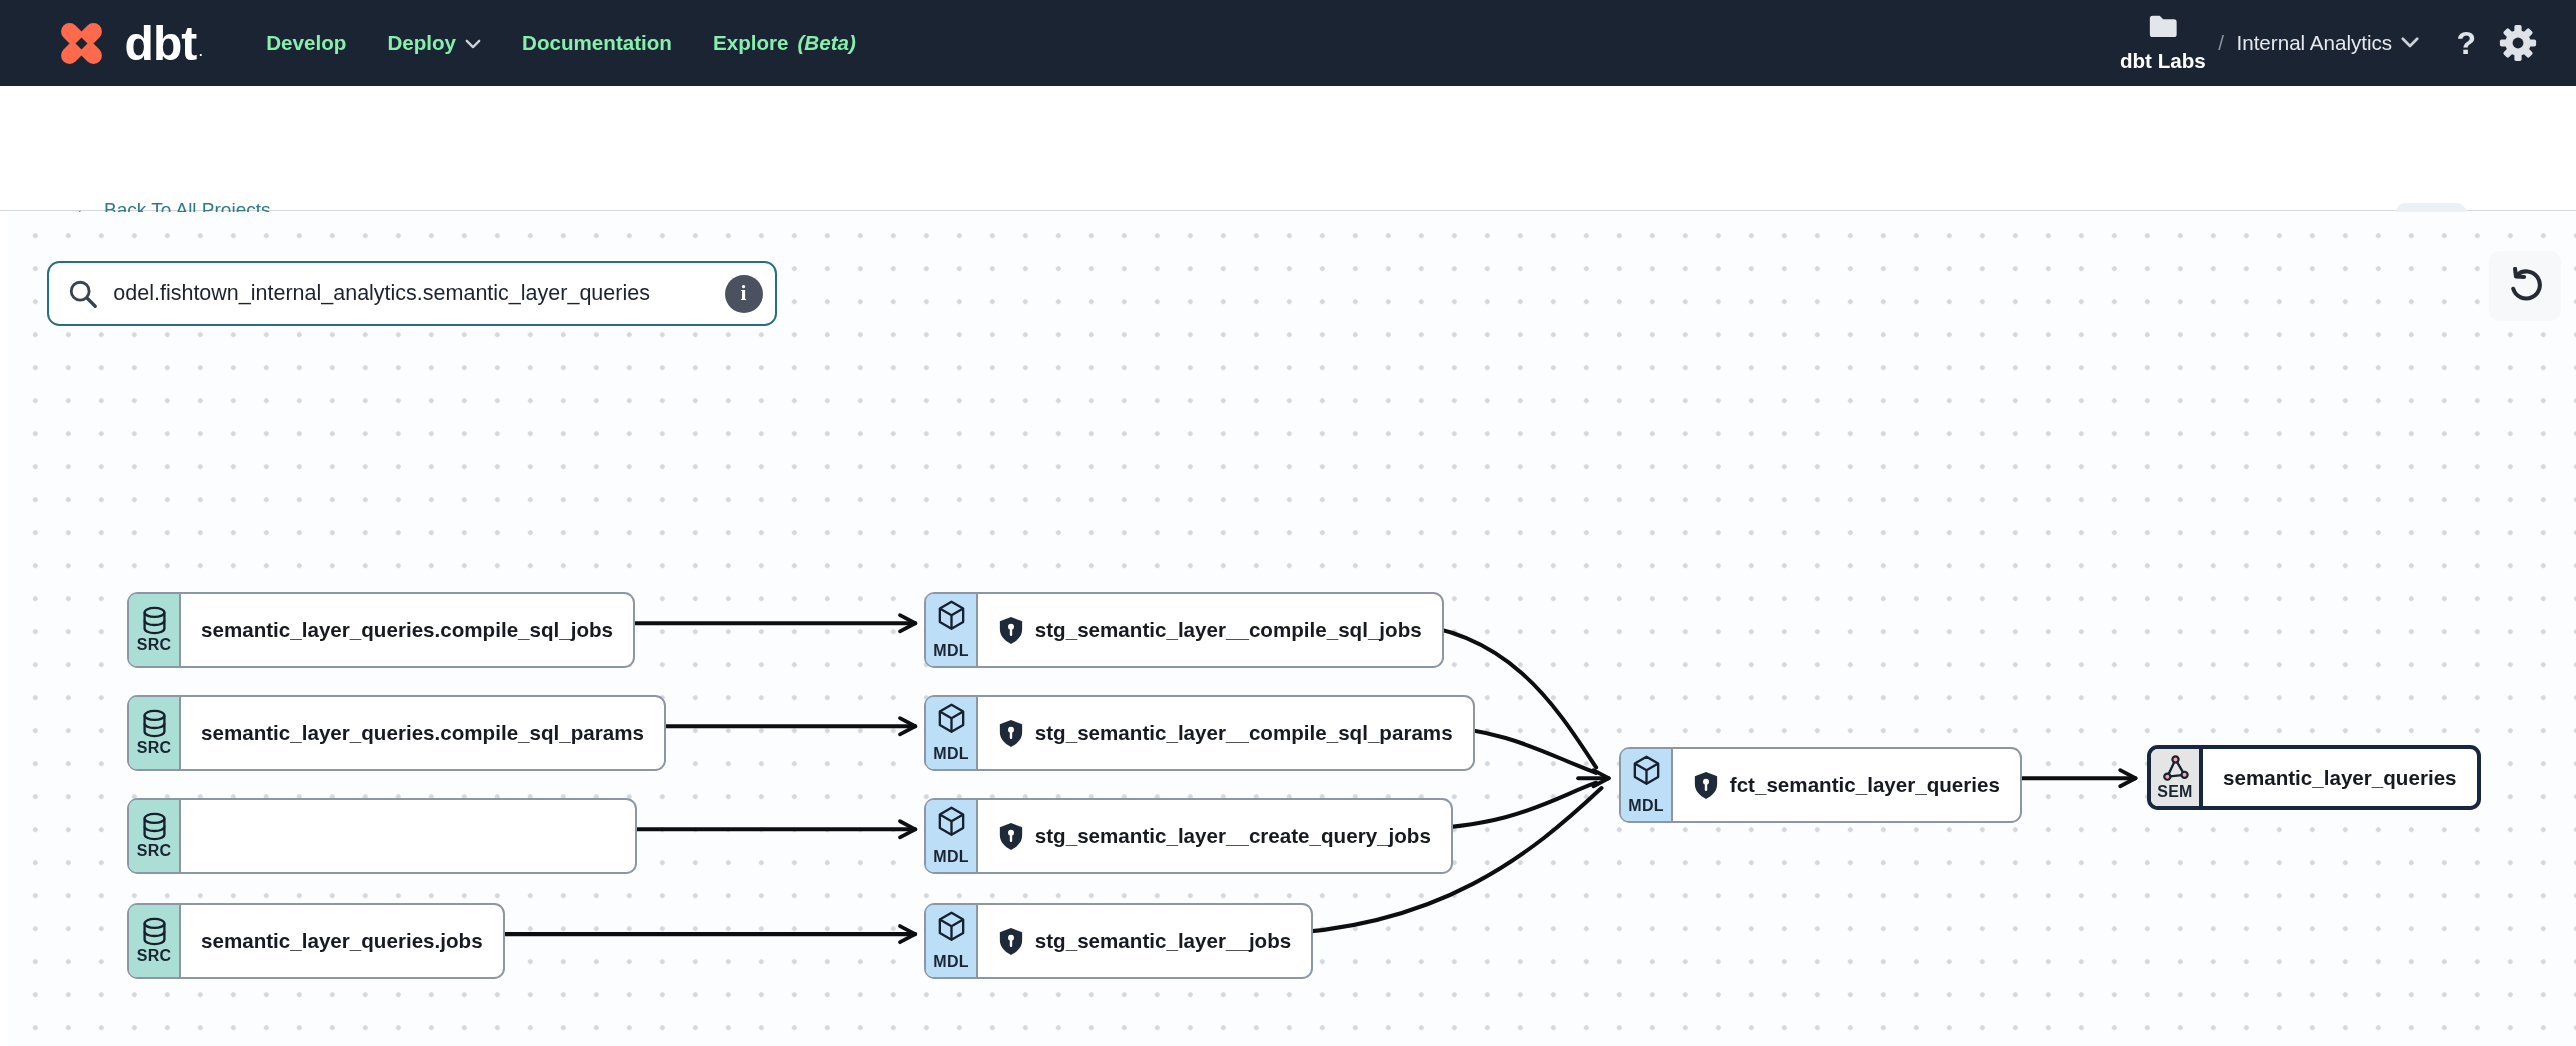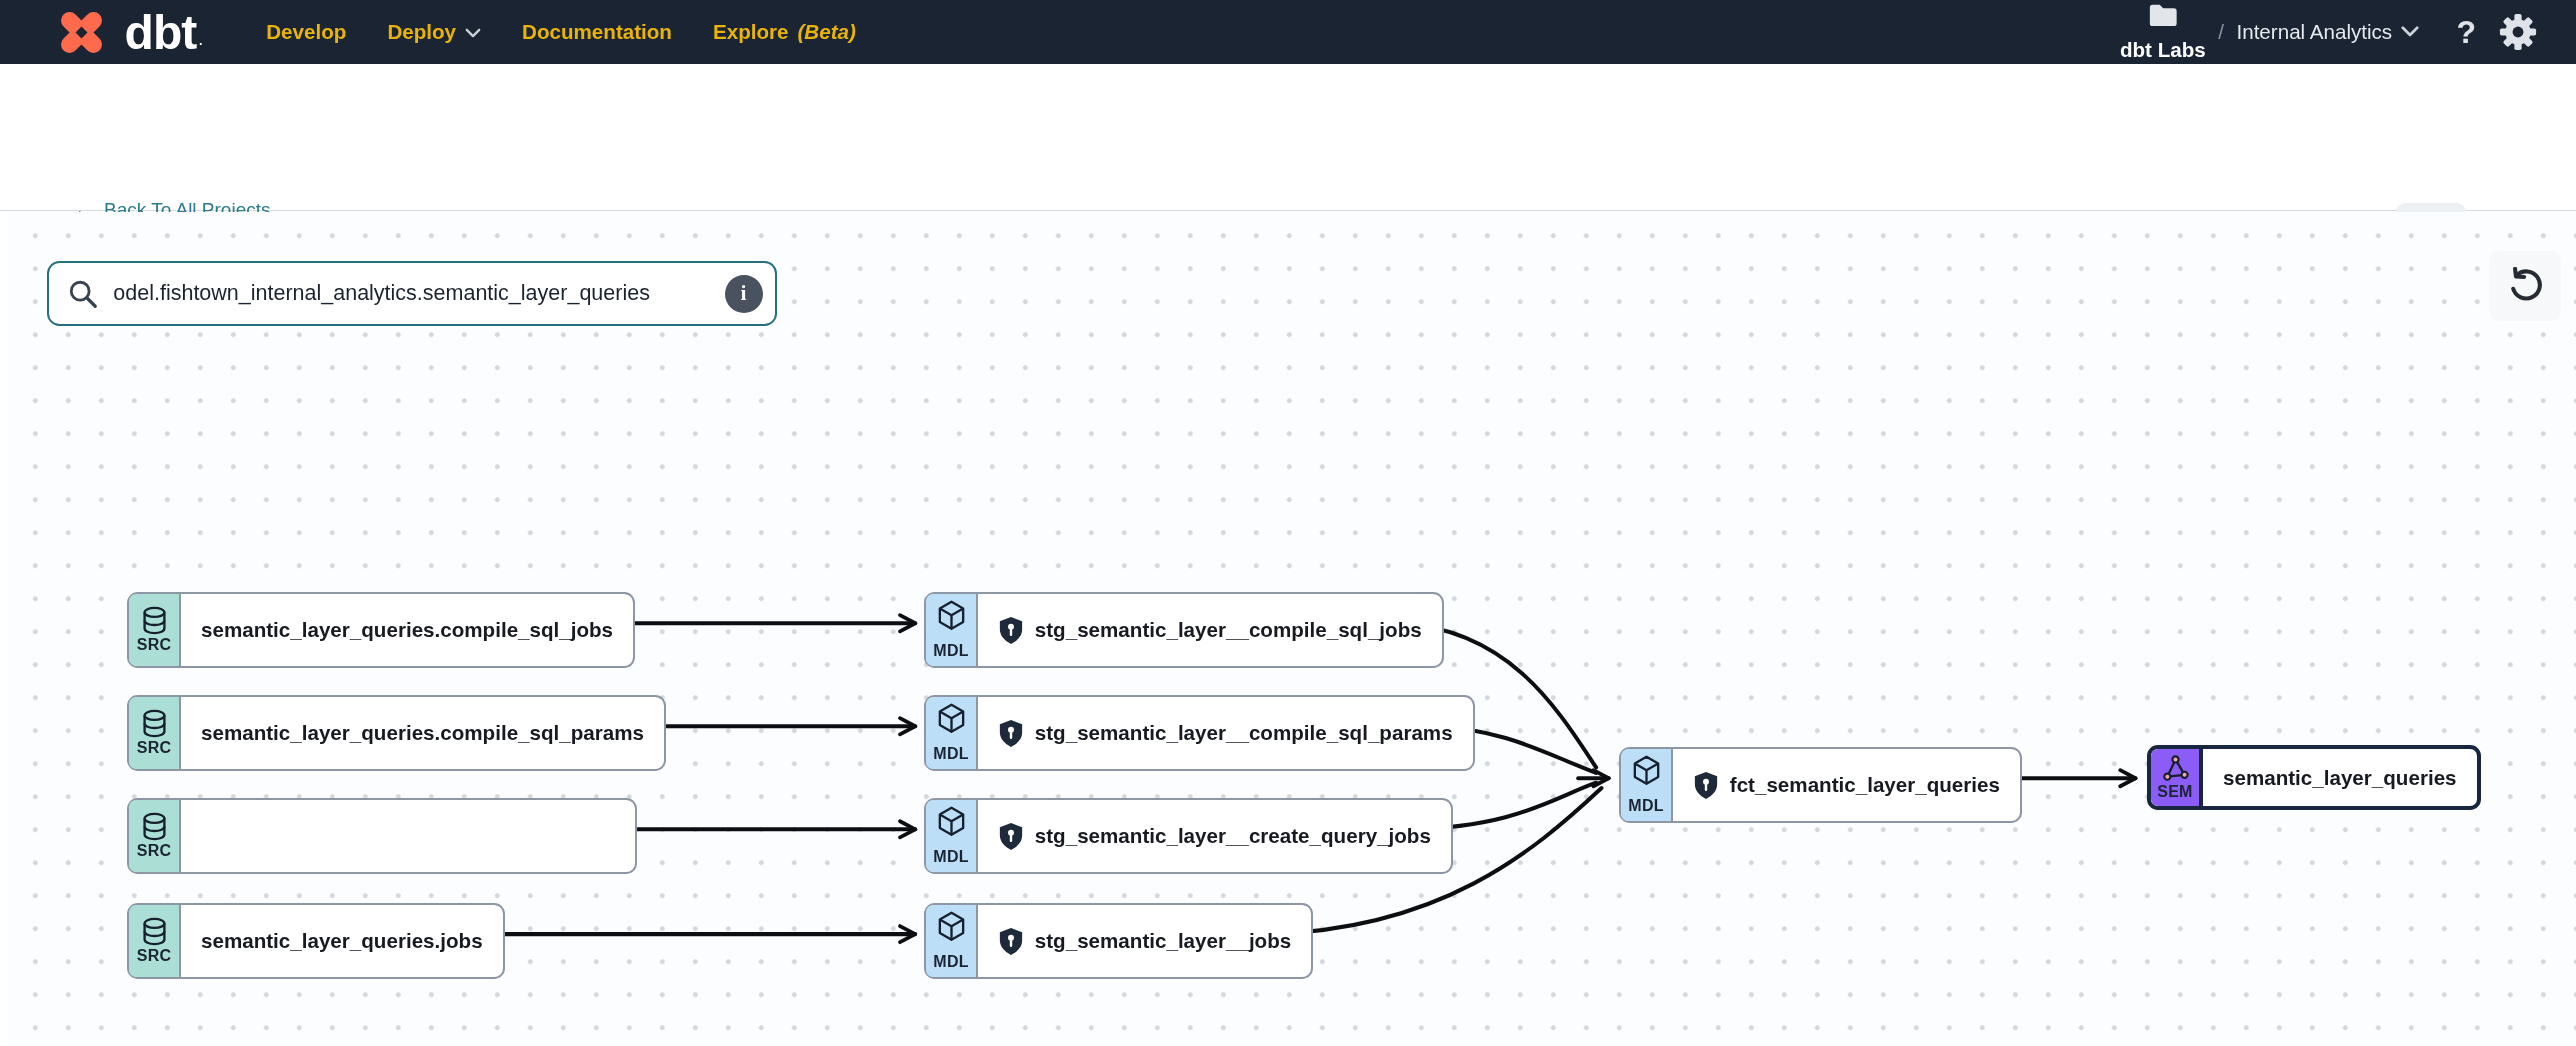--- a/index.html
+++ b/index.html
@@ -2,29 +2,29 @@
 <html style="font-size:14.3px"><head>
 <meta charset="utf-8">
 <style>
   * { margin:0; padding:0; box-sizing:border-box; }
   html,body { background:#fff; }
   body { font-family:"Liberation Sans", sans-serif; }
   .page { position:relative; width:2576px; height:1047px; overflow:hidden; background:#fff; }
 
   
   .navbar {
-    position:absolute; top:0; left:0; width:100%; height:64px;
+    position:absolute; top:0; left:0; width:100%; height:86px;
     background:#1a2433; display:flex; align-items:center;
     padding:0 39px 0 51px; color:#f2f4f7;
   }
   .brand { display:flex; align-items:center; }
   .brand-text { color:#fff; font-size:48px; font-weight:bold; letter-spacing:-0.9px; margin-left:12.5px; }
   .brand-dot { color:#fff; font-size:18px; align-self:flex-end; margin:0 0 12.5px 1.8px; }
   .nav-links { display:flex; align-items:center; gap:41px; margin-left:63px; }
-  .nav-link { display:flex; align-items:center; gap:9px; color:#eab308; font-size:20.6px; font-weight:600; cursor:pointer; }
+  .nav-link { display:flex; align-items:center; gap:9px; color:#86efac; font-size:20.6px; font-weight:600; cursor:pointer; }
   .nav-link .beta { font-style:italic; }
   .nav-chevron { margin-top:2.7px; }
   .nav-right { margin-left:auto; display:flex; align-items:center; gap:23px; }
   .crumb { display:flex; align-items:center; gap:12.5px; margin-right:14.3px; }
   .crumb-org { font-size:20.6px; font-weight:bold; color:#fff; display:flex; align-items:center; gap:10.8px; cursor:pointer;flex-direction:column; }
   .crumb-sep { font-size:20.6px; color:#8b93a1; }
   .crumb-proj { font-size:20.6px; color:#e6e9ed; font-weight:500; display:flex; align-items:center; gap:9px; cursor:pointer; }
   .help-q { font-size:32px; font-weight:bold; color:#dfe3e9; cursor:pointer; line-height:1; }
   .icon-btn { cursor:pointer; display:flex; align-items:center; }
 
@@ -66,21 +66,21 @@
 
   
   .node { position:absolute; z-index:2; display:flex; height:76px; background:#fff;
     border:2.7px solid #8c96a4; border-radius:10.8px; cursor:pointer; }
   .node.selected { border:4.5px solid #18263f; height:65px; }
   .badge { width:52px; flex:none; border-right:2.7px solid #8c96a4; border-radius:7.2px 0 0 7.2px;
     display:flex; flex-direction:column; align-items:center; justify-content:center; gap:0.9px; }
   .node.selected .badge { border-right:4.5px solid #18263f; }
   .badge-src { background:#abdfd6; }
   .badge-mdl { background:#bcdff7;gap:12px; }
-  .badge-sem { background:#8b5cf6; }
+  .badge-sem { background:#e5e5e5; }
   .badge-label { font-size:16px; font-weight:700; color:#1a2433; letter-spacing:0.2px; }
   .node-body { display:flex; align-items:center; gap:10.8px; padding:0 20px; white-space:nowrap;font-weight:bold; }
   .node-label { font-size:20.6px; color:#171a20; }
 </style>
 </head>
 <body>
 
 <div class="page">
 
   <div class="navbar">

